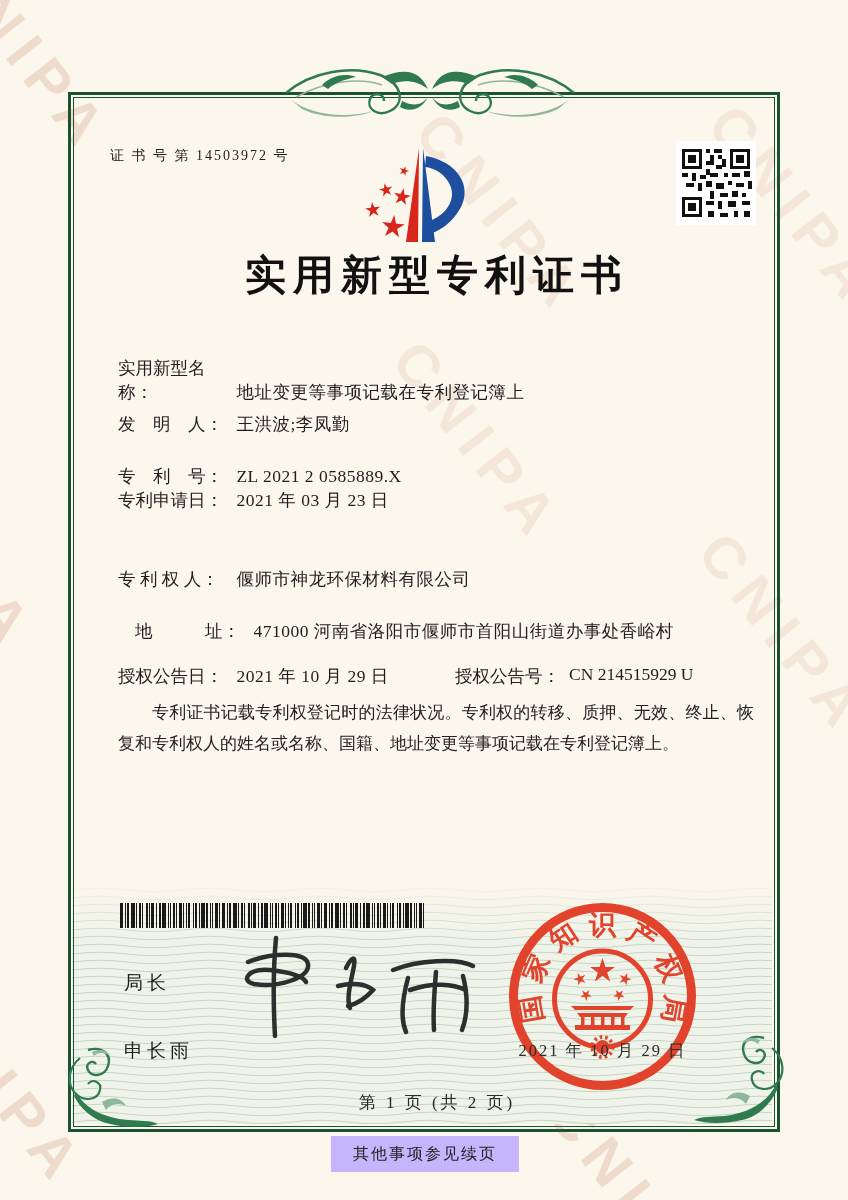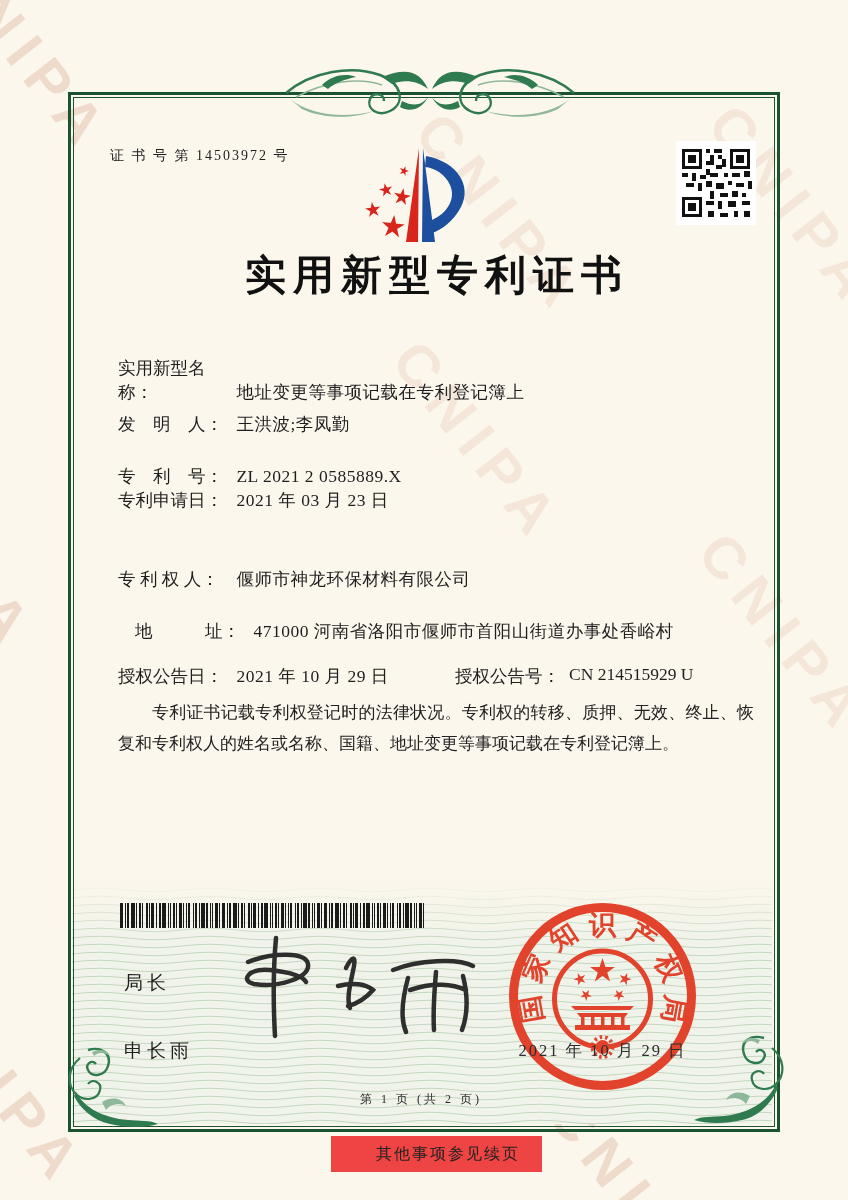--- a/index.html
+++ b/index.html
@@ -42,24 +42,24 @@
   
   .paras{left:118px;top:697px;width:636px;font-size:17px;line-height:31px;
     text-align:justify;z-index:5;color:#222;}
   .paras p{margin:0;text-indent:2em;}
   
   .barcode{left:120px;top:903px;z-index:6;}
   .chief{left:124px;top:970px;font-size:19px;letter-spacing:4px;z-index:6;}
   .chiefname{left:124px;top:1038px;font-size:19px;letter-spacing:4px;z-index:6;}
   .signature{left:218px;top:930px;z-index:6;}
   .seal{left:505px;top:899px;z-index:7;opacity:0.95;}
-  .pageinfo{left:68px;top:1091px;width:706px;text-align:center;font-size:12px;
-    letter-spacing:3px;z-index:6;color:#2a2a2a;}
-  .notebox{left:331px;top:1136px;width:188px;height:36px;background:#ef4444;
-    text-align:center;line-height:36px;font-size:16px;letter-spacing:2px;z-index:8;color:#222;padding-left:23px;}
+  .pageinfo{left:68px;top:1091px;width:706px;text-align:center;font-size:17px;
+    letter-spacing:3px;z-index:6;color:#2a2a2a;padding-left:16px;}
+  .notebox{left:331px;top:1136px;width:188px;height:36px;background:#c4b5fd;
+    text-align:center;line-height:36px;font-size:16px;letter-spacing:2px;z-index:8;color:#222;}
   
   .orn-top{left:282px;top:61px;z-index:4;}
   .orn-bl{left:58px;top:1044px;z-index:4;}
   .orn-br{left:690px;top:1030px;z-index:4;}
 </style>
 </head>
 <body>
 
 <div class="wm" style="left:-20px;top:-62px;">CNIPA</div>
 <div class="wm faint" style="left:455px;top:100px;">CNIPA</div>

